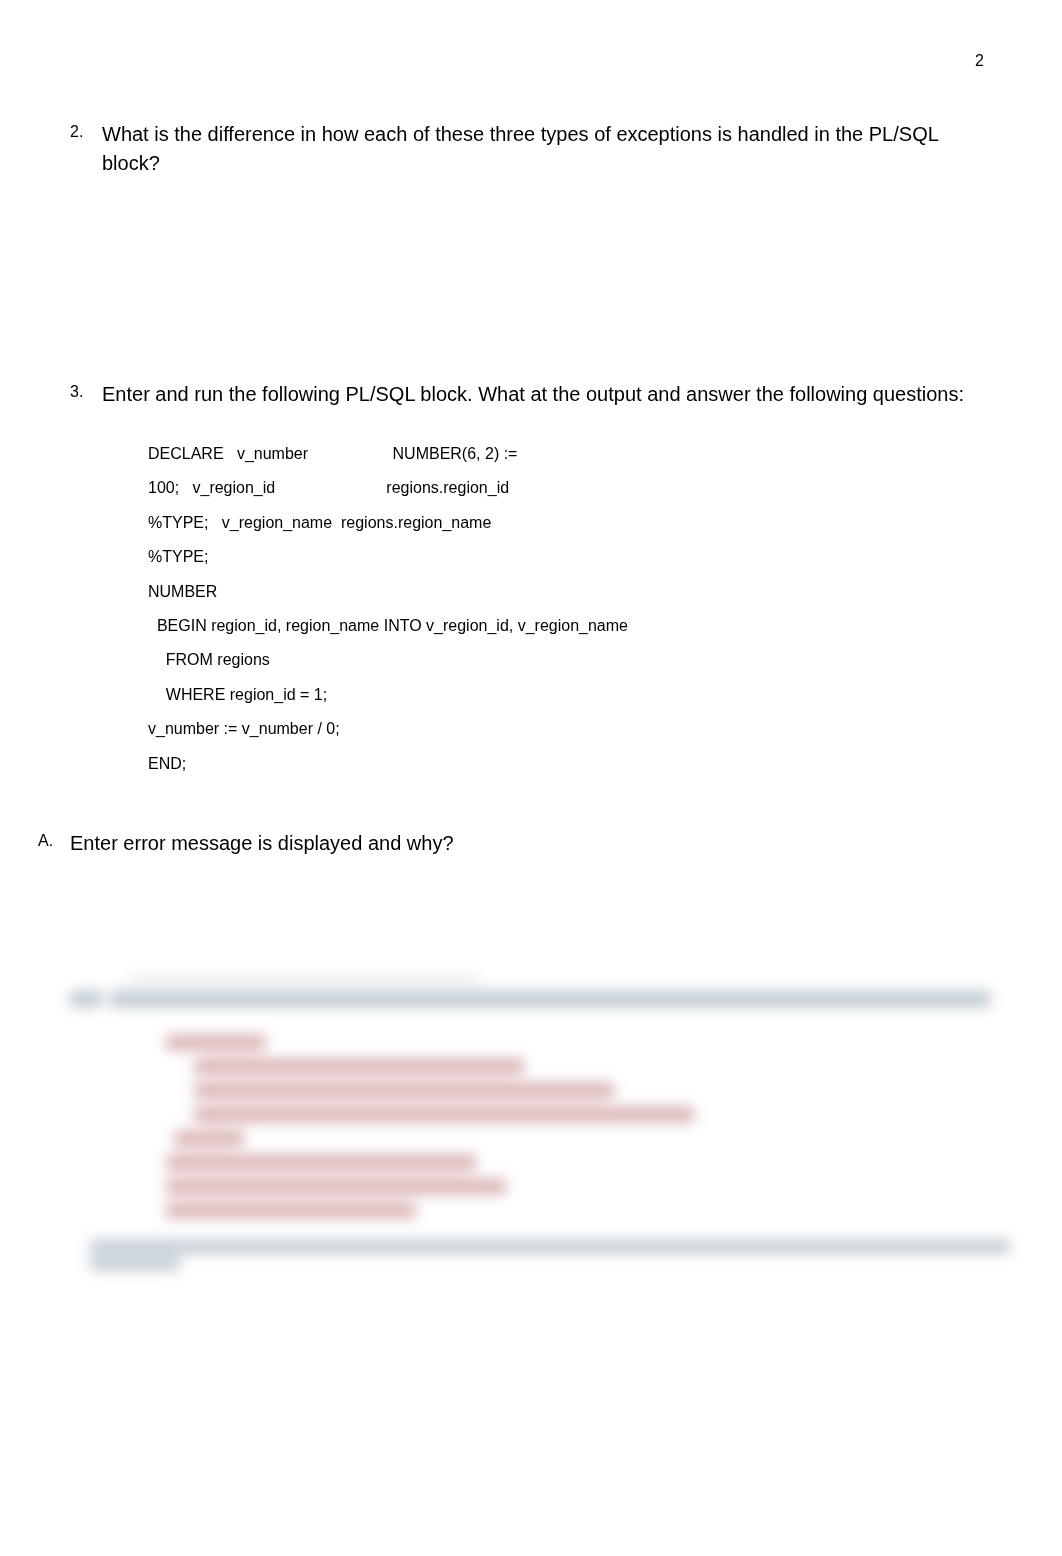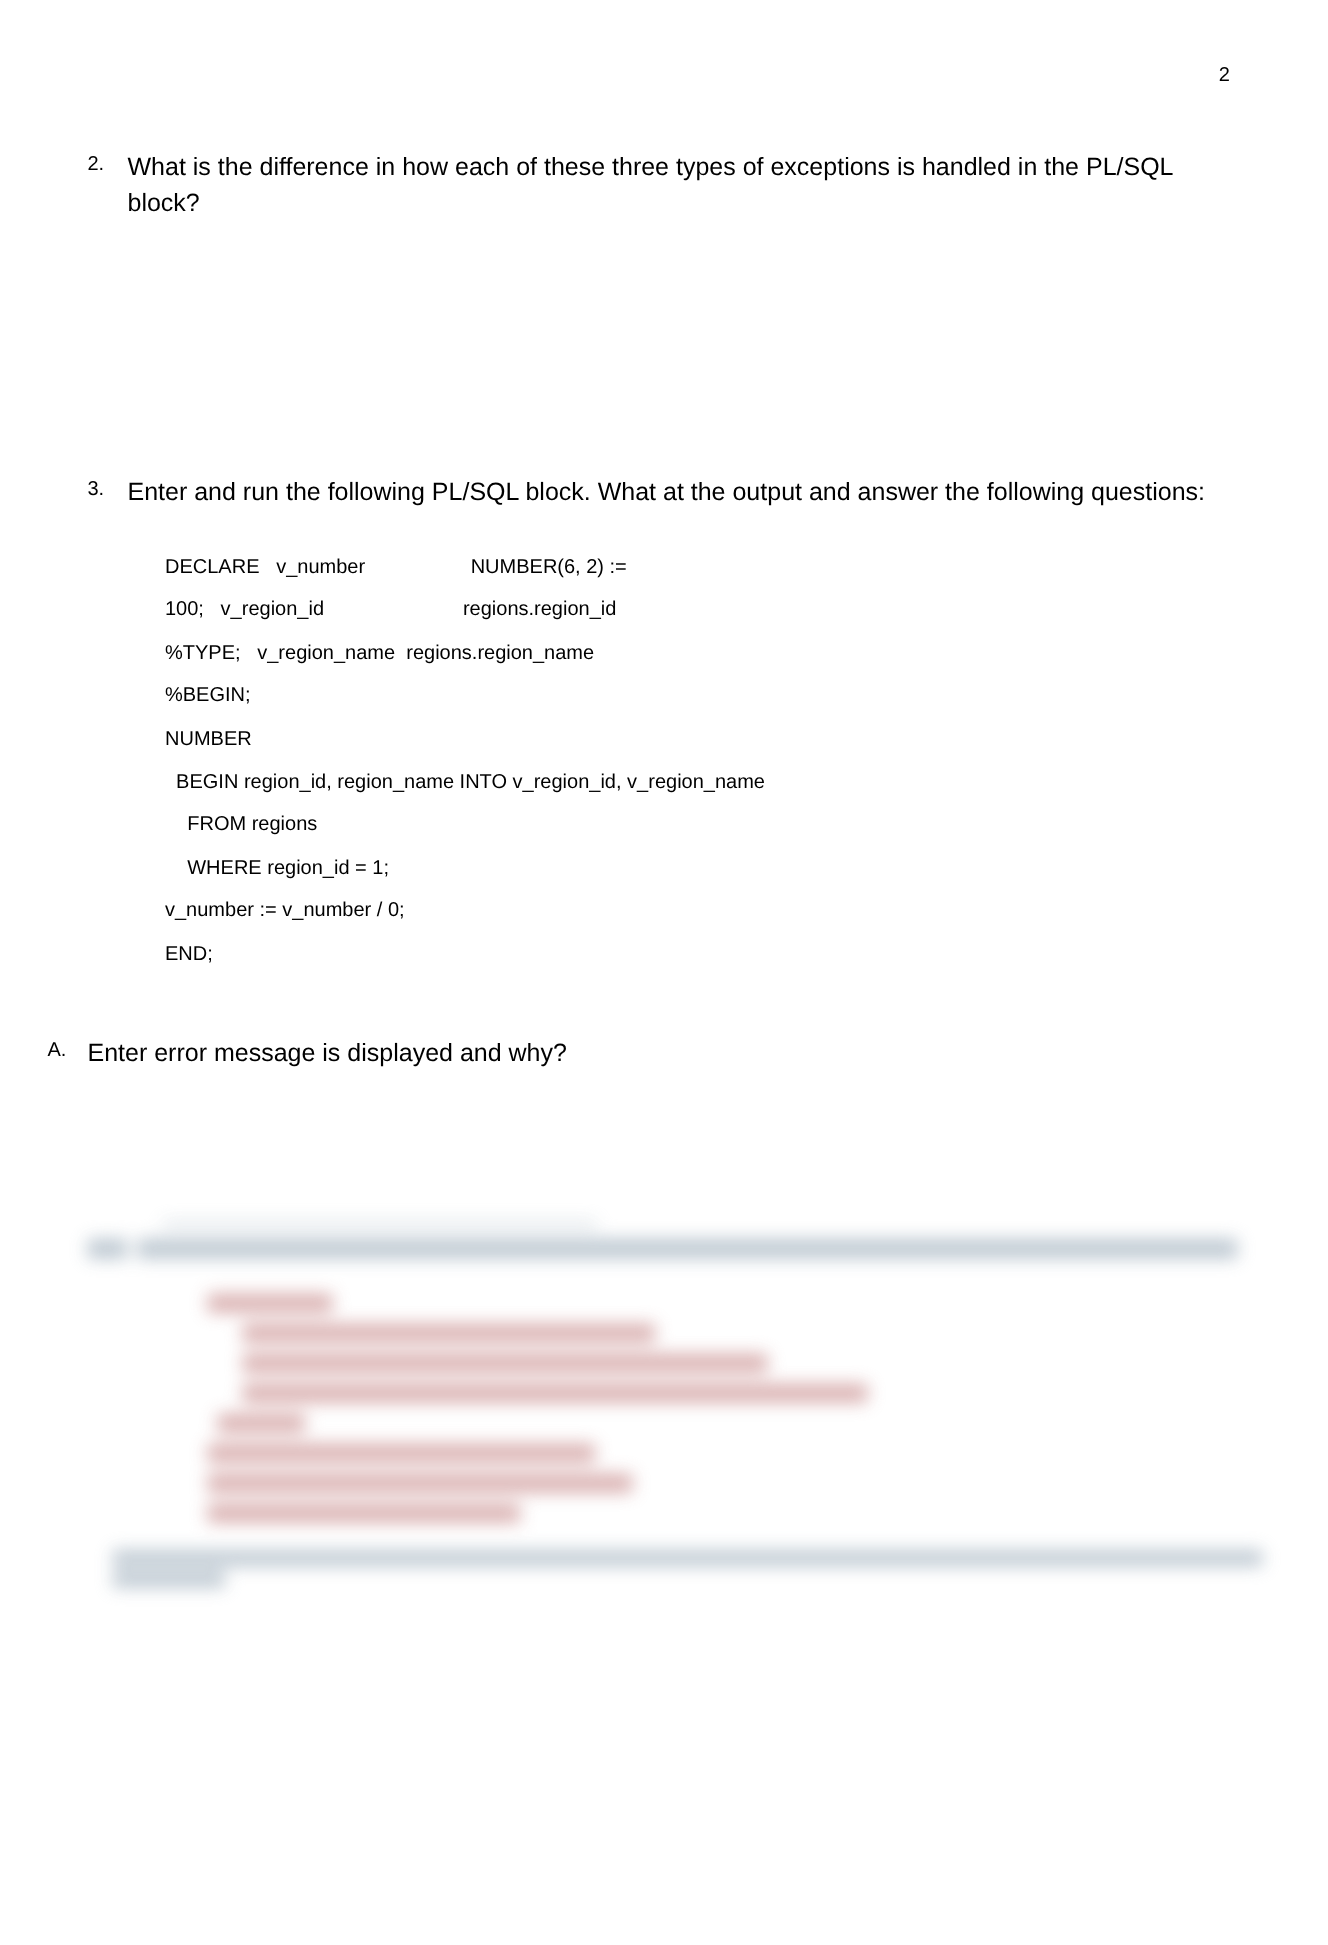--- a/index.html
+++ b/index.html
@@ -38,21 +38,21 @@
       flex-shrink: 0;
       font-size: 16px;
       line-height: 1.45;
     }
     .q-text {
       font-size: 20px;
       line-height: 1.45;
     }
     .code-block {
       margin-top: 28px;
-      margin-left: 62px;
+      margin-left: 78px;
       font-size: 16px;
       line-height: 2.15;
       font-family: Arial, Helvetica, sans-serif;
     }
     .code-line {
       white-space: pre;
     }
     .blurred-section {
       margin-top: 120px;
       margin-left: 0;
@@ -130,21 +130,21 @@
 
 <div class="question question-3">
   <div class="q-number">3.</div>
   <div class="q-text">Enter and run the following PL/SQL block.  What at the output and answer the following questions:</div>
 </div>
 
 <div class="code-block">
   <div class="code-line">DECLARE   v_number                   NUMBER(6, 2) :=</div>
   <div class="code-line">100;   v_region_id                         regions.region_id</div>
   <div class="code-line">%TYPE;   v_region_name  regions.region_name</div>
-  <div class="code-line">%BEGIN;</div>
+  <div class="code-line">%TYPE;</div>
   <div class="code-line">NUMBER</div>
   <div class="code-line">  BEGIN region_id, region_name INTO v_region_id, v_region_name</div>
   <div class="code-line">    FROM regions</div>
   <div class="code-line">    WHERE region_id = 1;</div>
   <div class="code-line">v_number := v_number / 0;</div>
   <div class="code-line">END;</div>
 </div>
 
 <div class="question question-a">
   <div class="q-number">A.</div>

